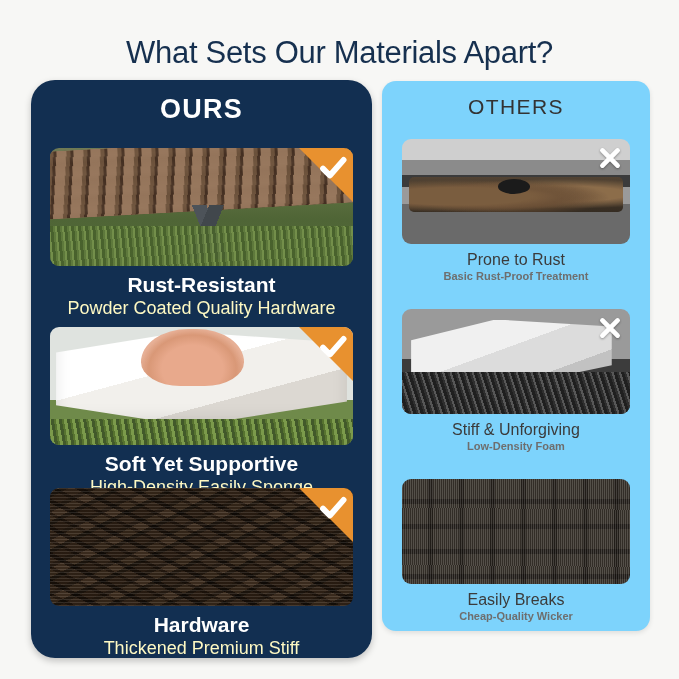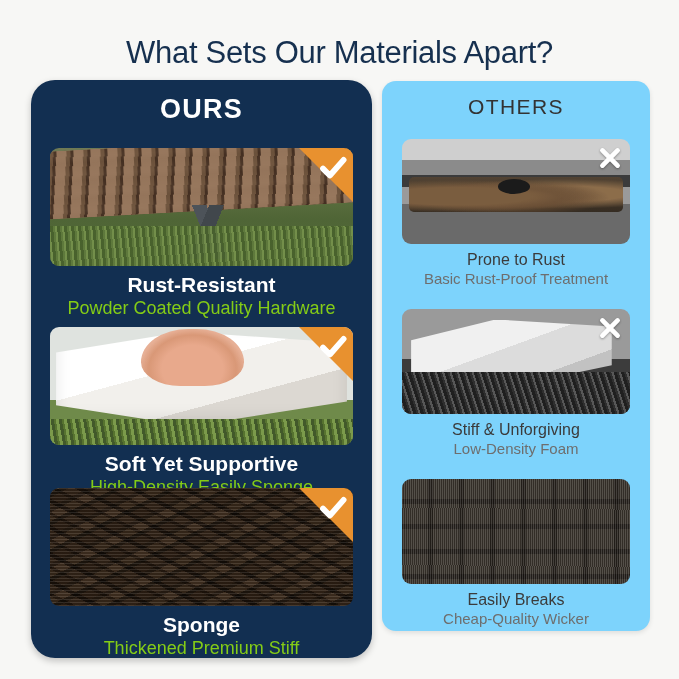--- a/index.html
+++ b/index.html
@@ -282,36 +282,37 @@
     text-align: center;
     margin-top: 7px;
   }
   .cap-title-ours {
     color: #ffffff;
     font-size: 21px;
     font-weight: bold;
     line-height: 1.12;
   }
   .cap-sub-ours {
-    color: #84cc16;
+    color: #fef9c3;
     font-size: 18px;
     line-height: 1.2;
     margin-top: 1px;
   }
   .cap-title-others {
     color: #3b3b3b;
     font-size: 16px;
     font-weight: normal;
     line-height: 1.12;
   }
   .cap-sub-others {
     color: #6e6e6e;
-    font-size: 15px;
+    font-size: 11px;
     line-height: 1.2;
     margin-top: 1px;
+    font-weight: bold;
   }
 </style>
 </head>
 <body>
 
 <h1 class="page-title">What Sets Our Materials Apart?</h1>
 
 <section class="panel-others">
   <div class="panel-heading-others">OTHERS</div>
 
@@ -387,17 +388,17 @@
 
   <div class="feature ours-f3">
     <div class="photo-wrap">
       <div class="photo ph-wicker"></div>
       <div class="badge-check"></div>
       <svg class="badge-check-glyph" viewBox="0 0 24 24">
         <path d="M4 12.5 L9.5 18 L20.5 5.5" stroke="currentColor" stroke-width="4.6" stroke-linecap="round" stroke-linejoin="round" fill="none"></path>
       </svg>
     </div>
     <div class="caption">
-      <div class="cap-title-ours">Sponge</div>
+      <div class="cap-title-ours">Hardware</div>
       <div class="cap-sub-ours">Thickened Premium Stiff</div>
     </div>
   </div>
 </section>
 
 </body></html>

